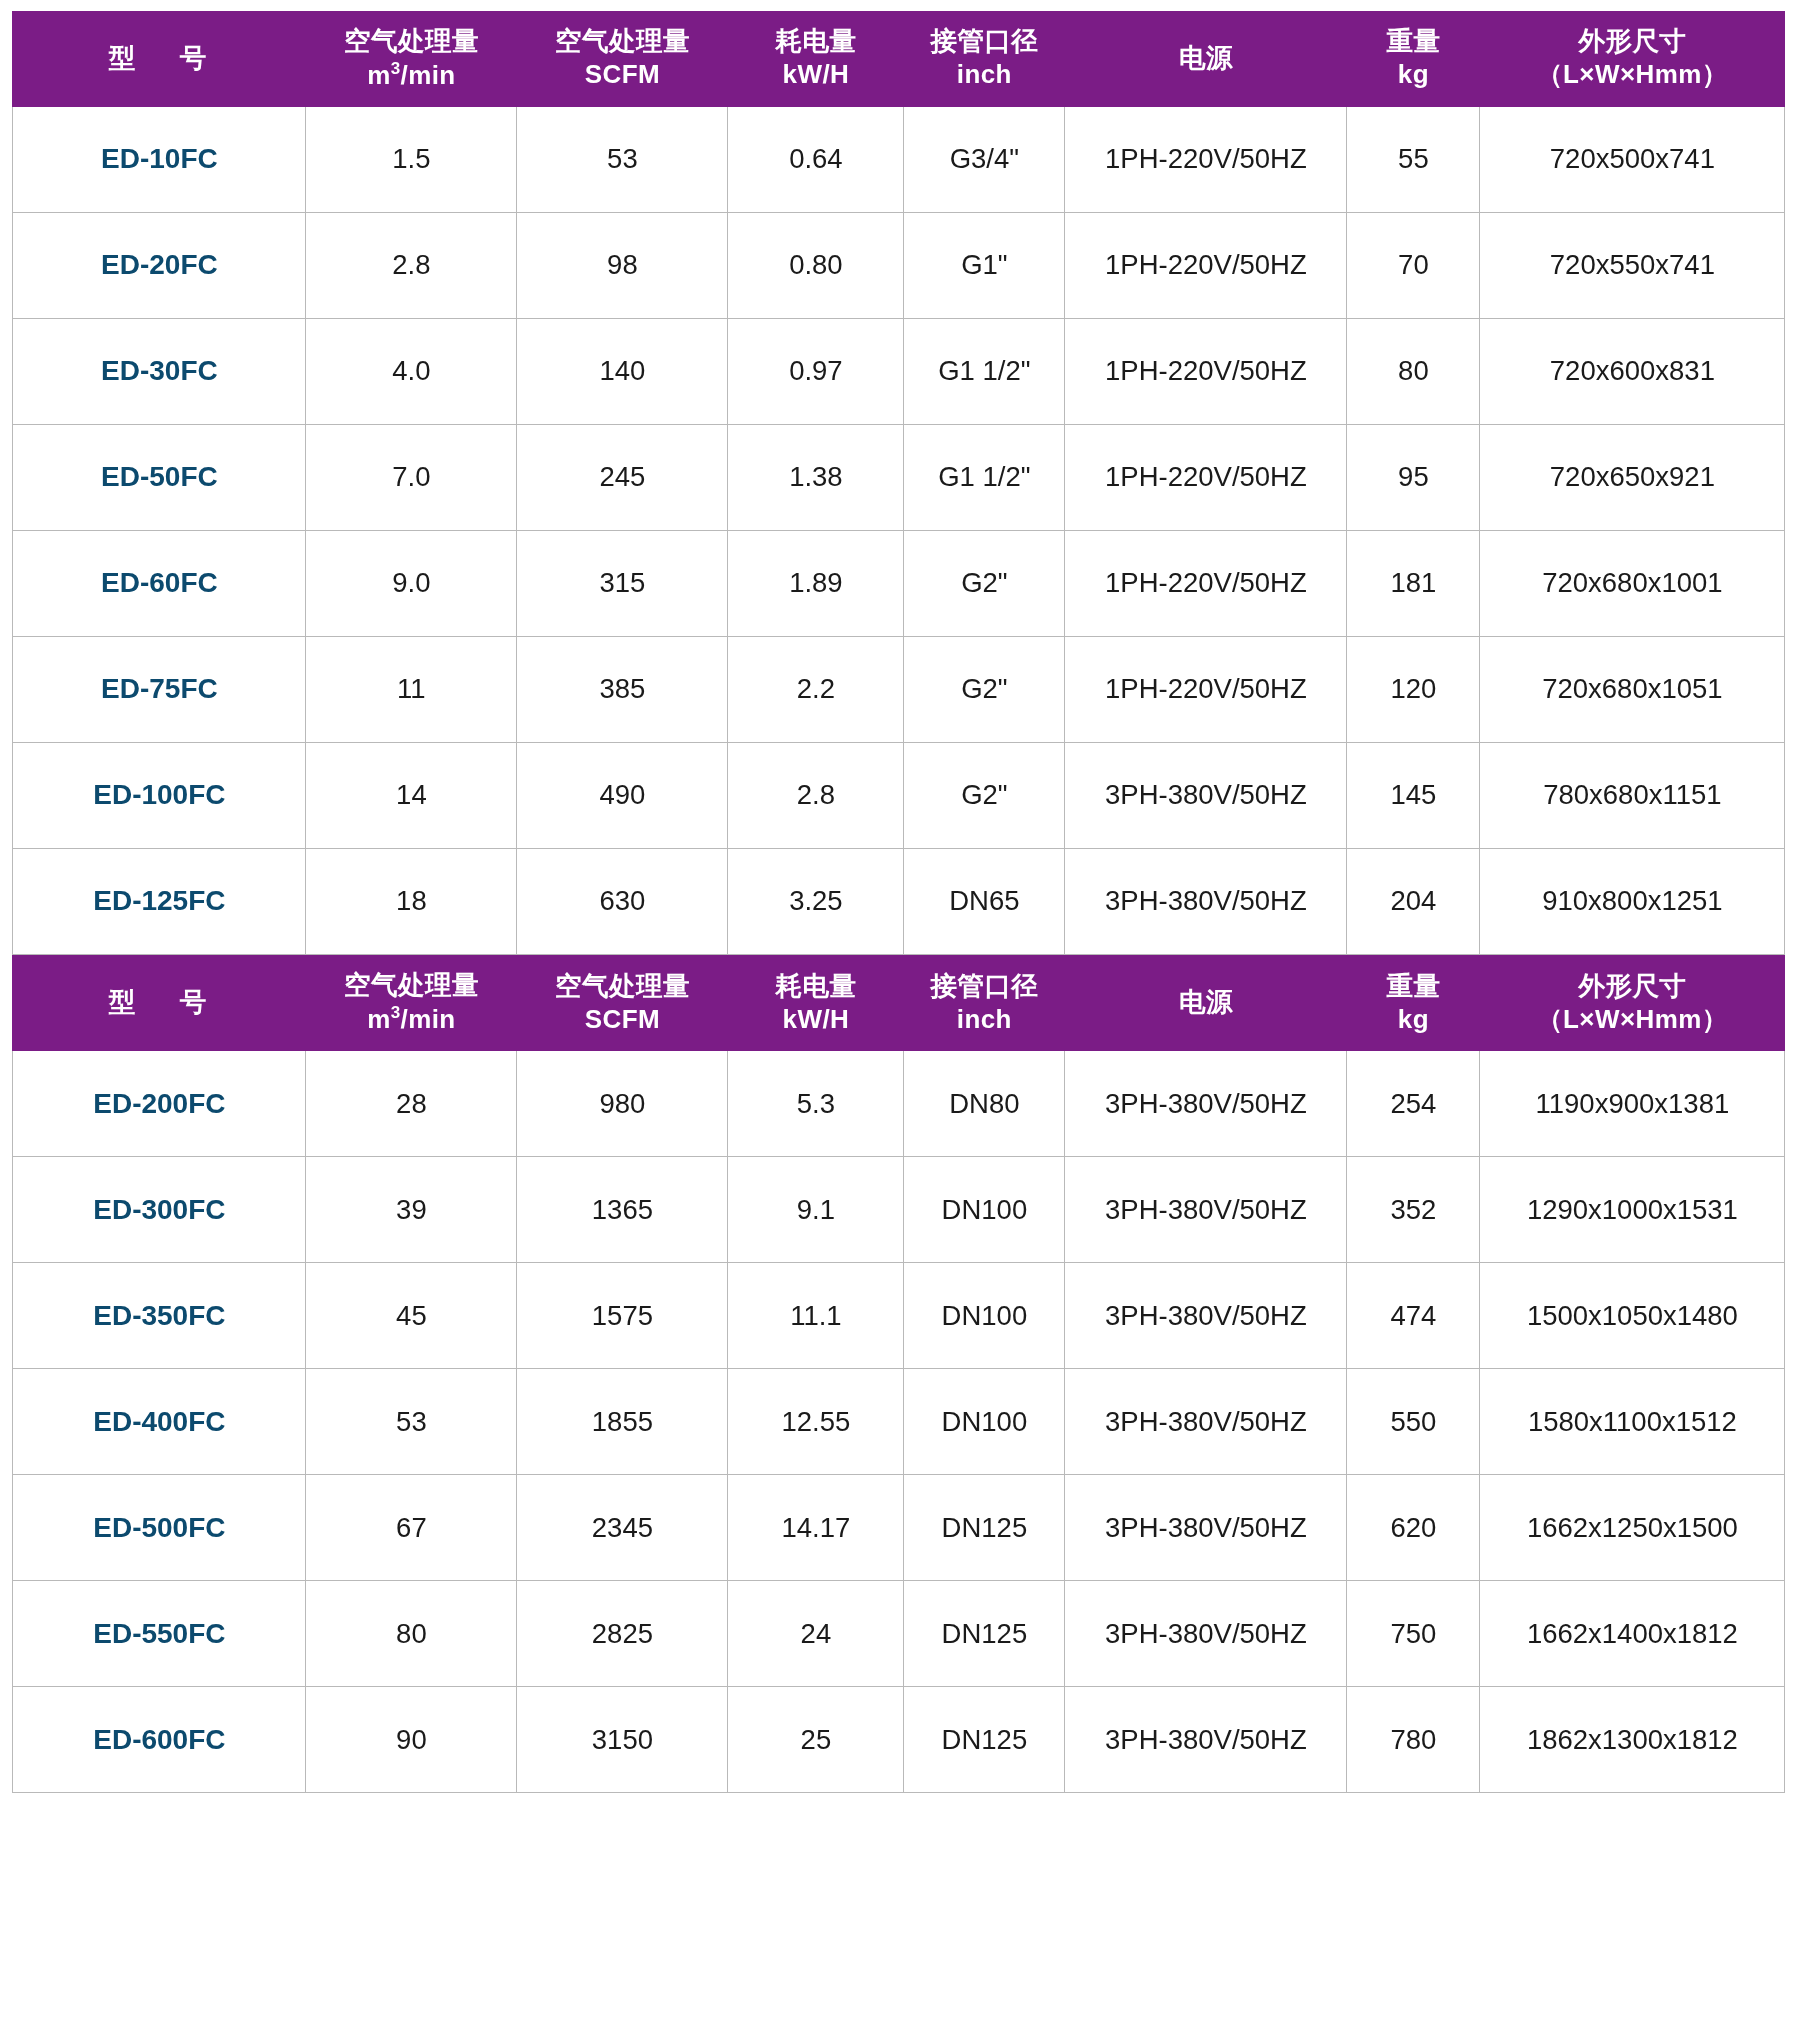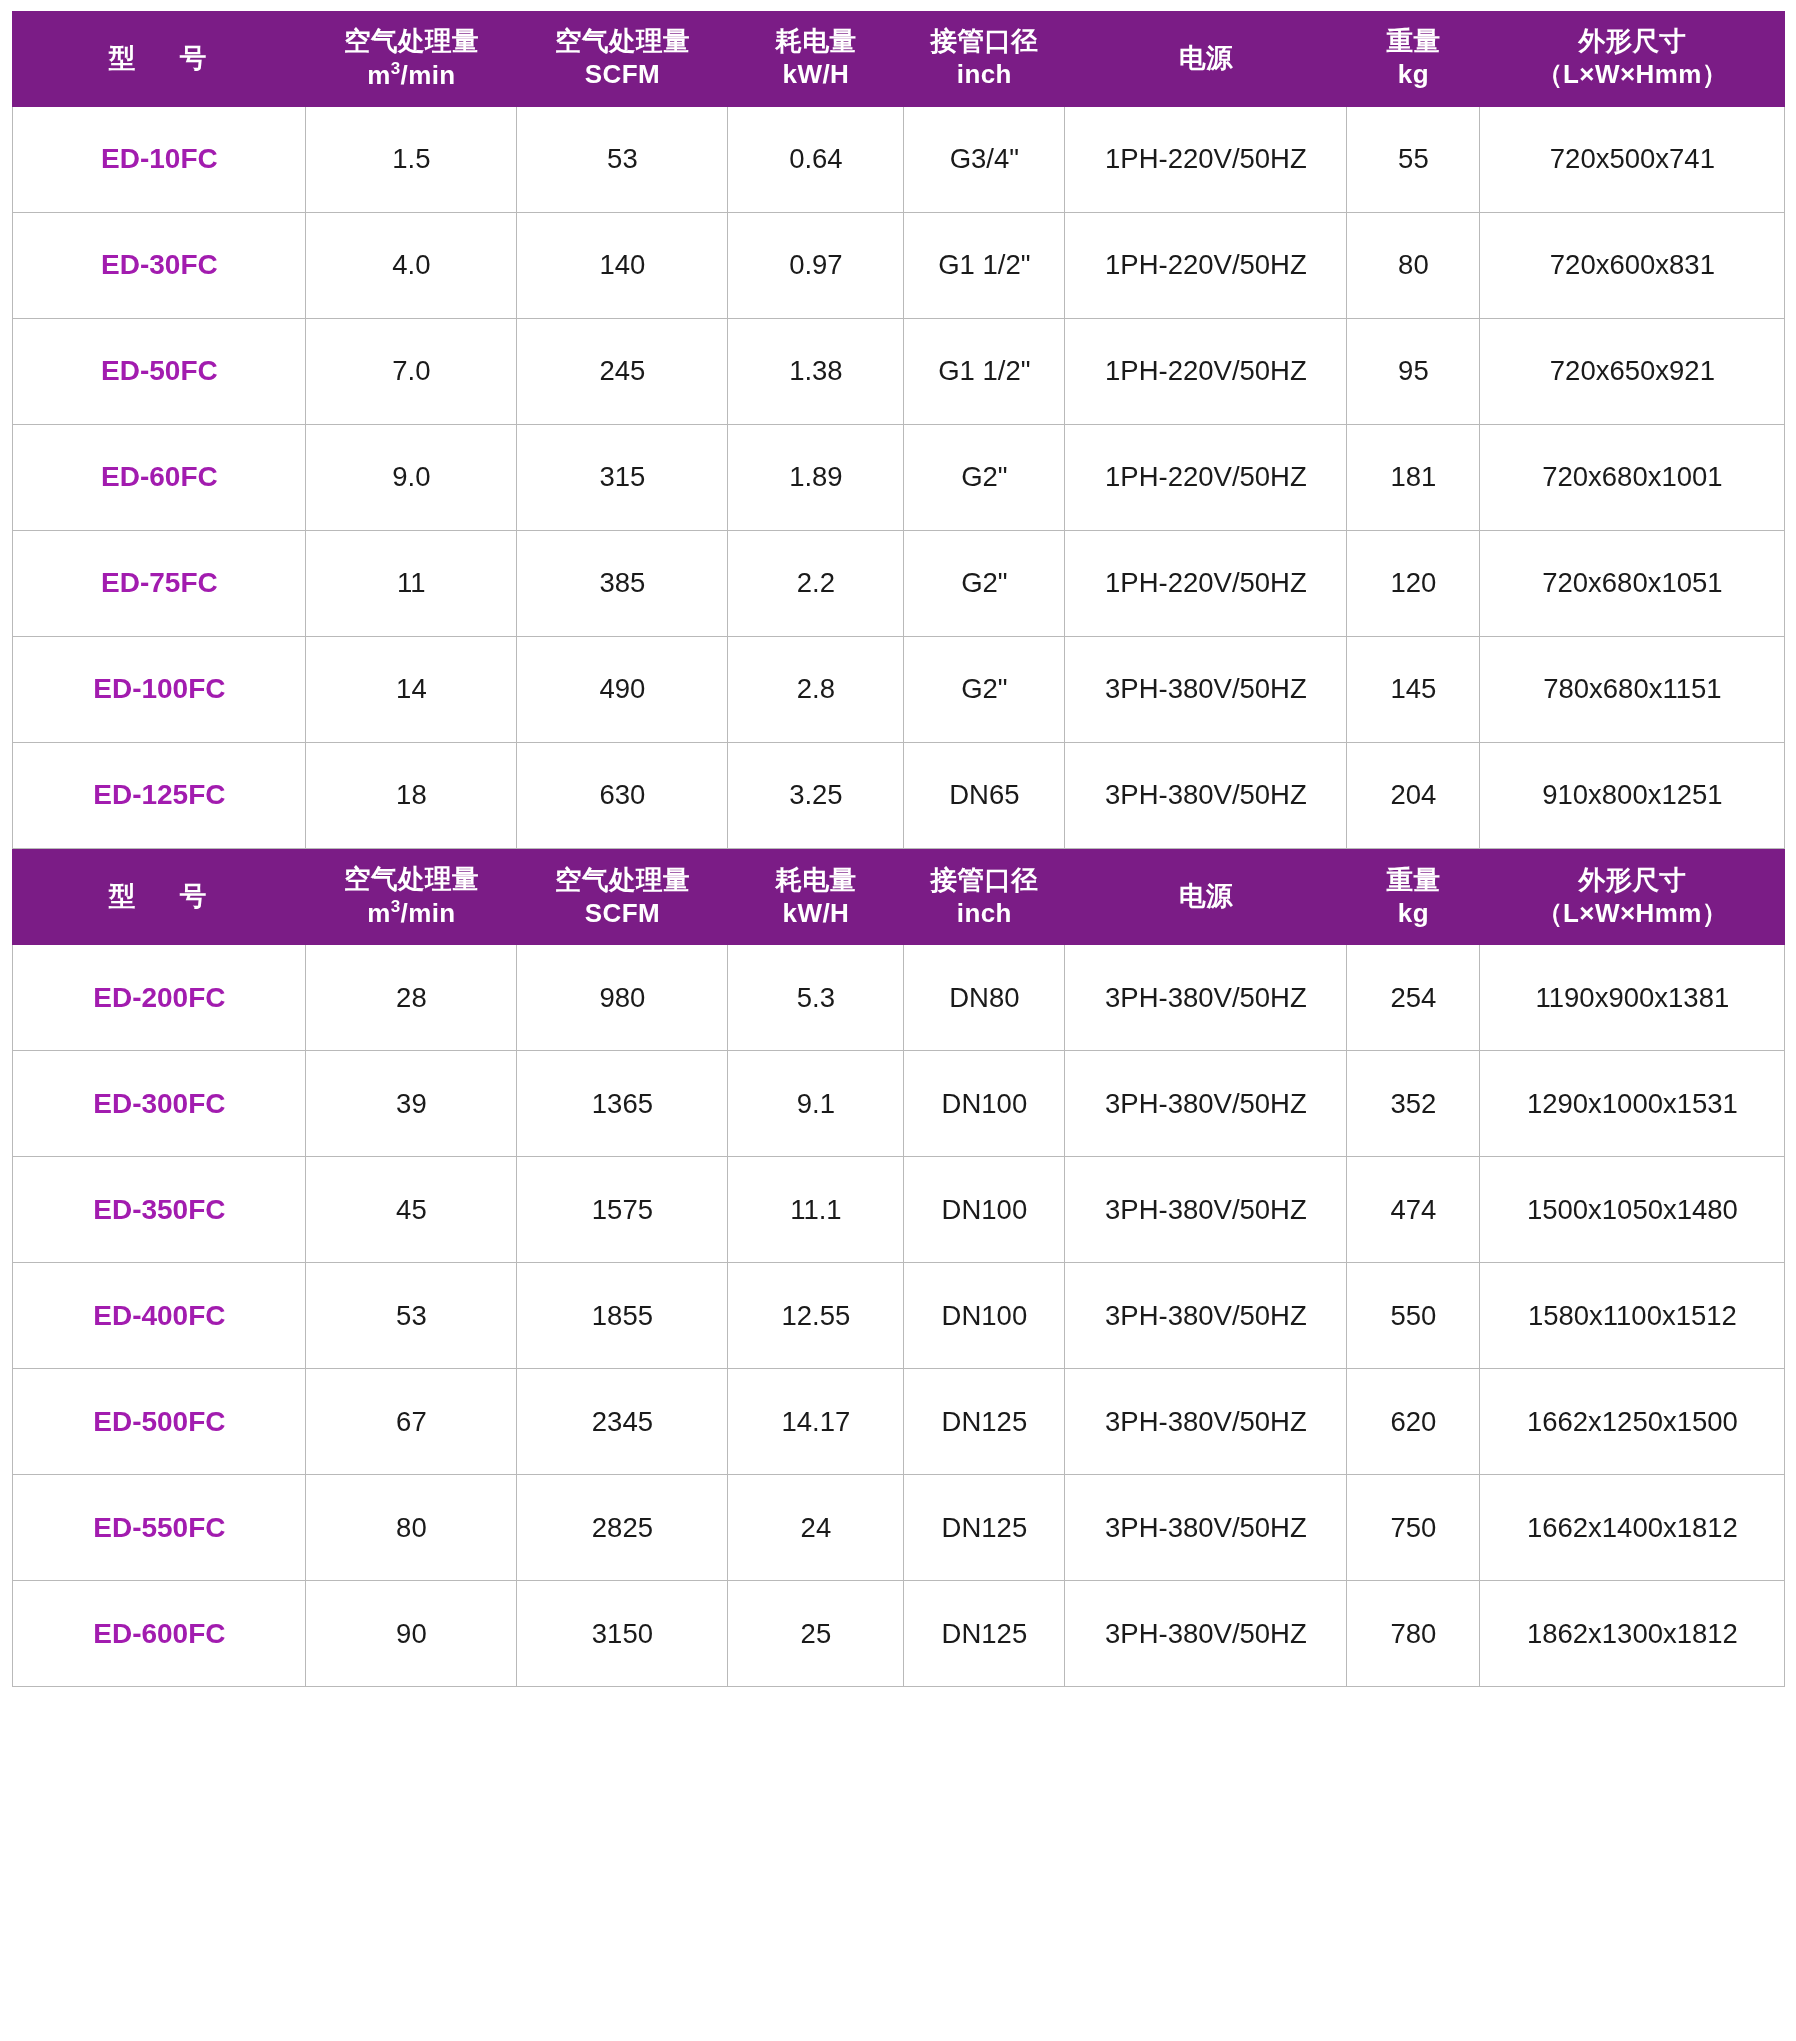--- a/index.html
+++ b/index.html
@@ -60,21 +60,21 @@
     border: 0.9px solid #b9b9b9;
     text-align: center;
     vertical-align: middle;
     font-size: 27.5px;
     color: #1a1a1a;
     height: 98px;
     padding: 3.5px 2.7px;
     font-weight: 500;
   }
   tbody td.model {
-    color: #a21caf;
+    color: #0c4a6e;
     font-weight: bold;
     font-size: 28px;
   }
   tbody tr td {
     background: #ffffff;
   }
   table.spec.second {
     margin-top: 0px;
   }
 </style>
@@ -133,20 +133,30 @@
         <td class="model">ED-10FC</td>
         <td>1.5</td>
         <td>53</td>
         <td>0.64</td>
         <td>G3/4"</td>
         <td>1PH-220V/50HZ</td>
         <td>55</td>
         <td>720x500x741</td>
       </tr>
       <tr>
+        <td class="model">ED-20FC</td>
+        <td>2.8</td>
+        <td>98</td>
+        <td>0.80</td>
+        <td>G1"</td>
+        <td>1PH-220V/50HZ</td>
+        <td>70</td>
+        <td>720x550x741</td>
+      </tr>
+      <tr>
         <td class="model">ED-30FC</td>
         <td>4.0</td>
         <td>140</td>
         <td>0.97</td>
         <td>G1 1/2"</td>
         <td>1PH-220V/50HZ</td>
         <td>80</td>
         <td>720x600x831</td>
       </tr>
       <tr>

